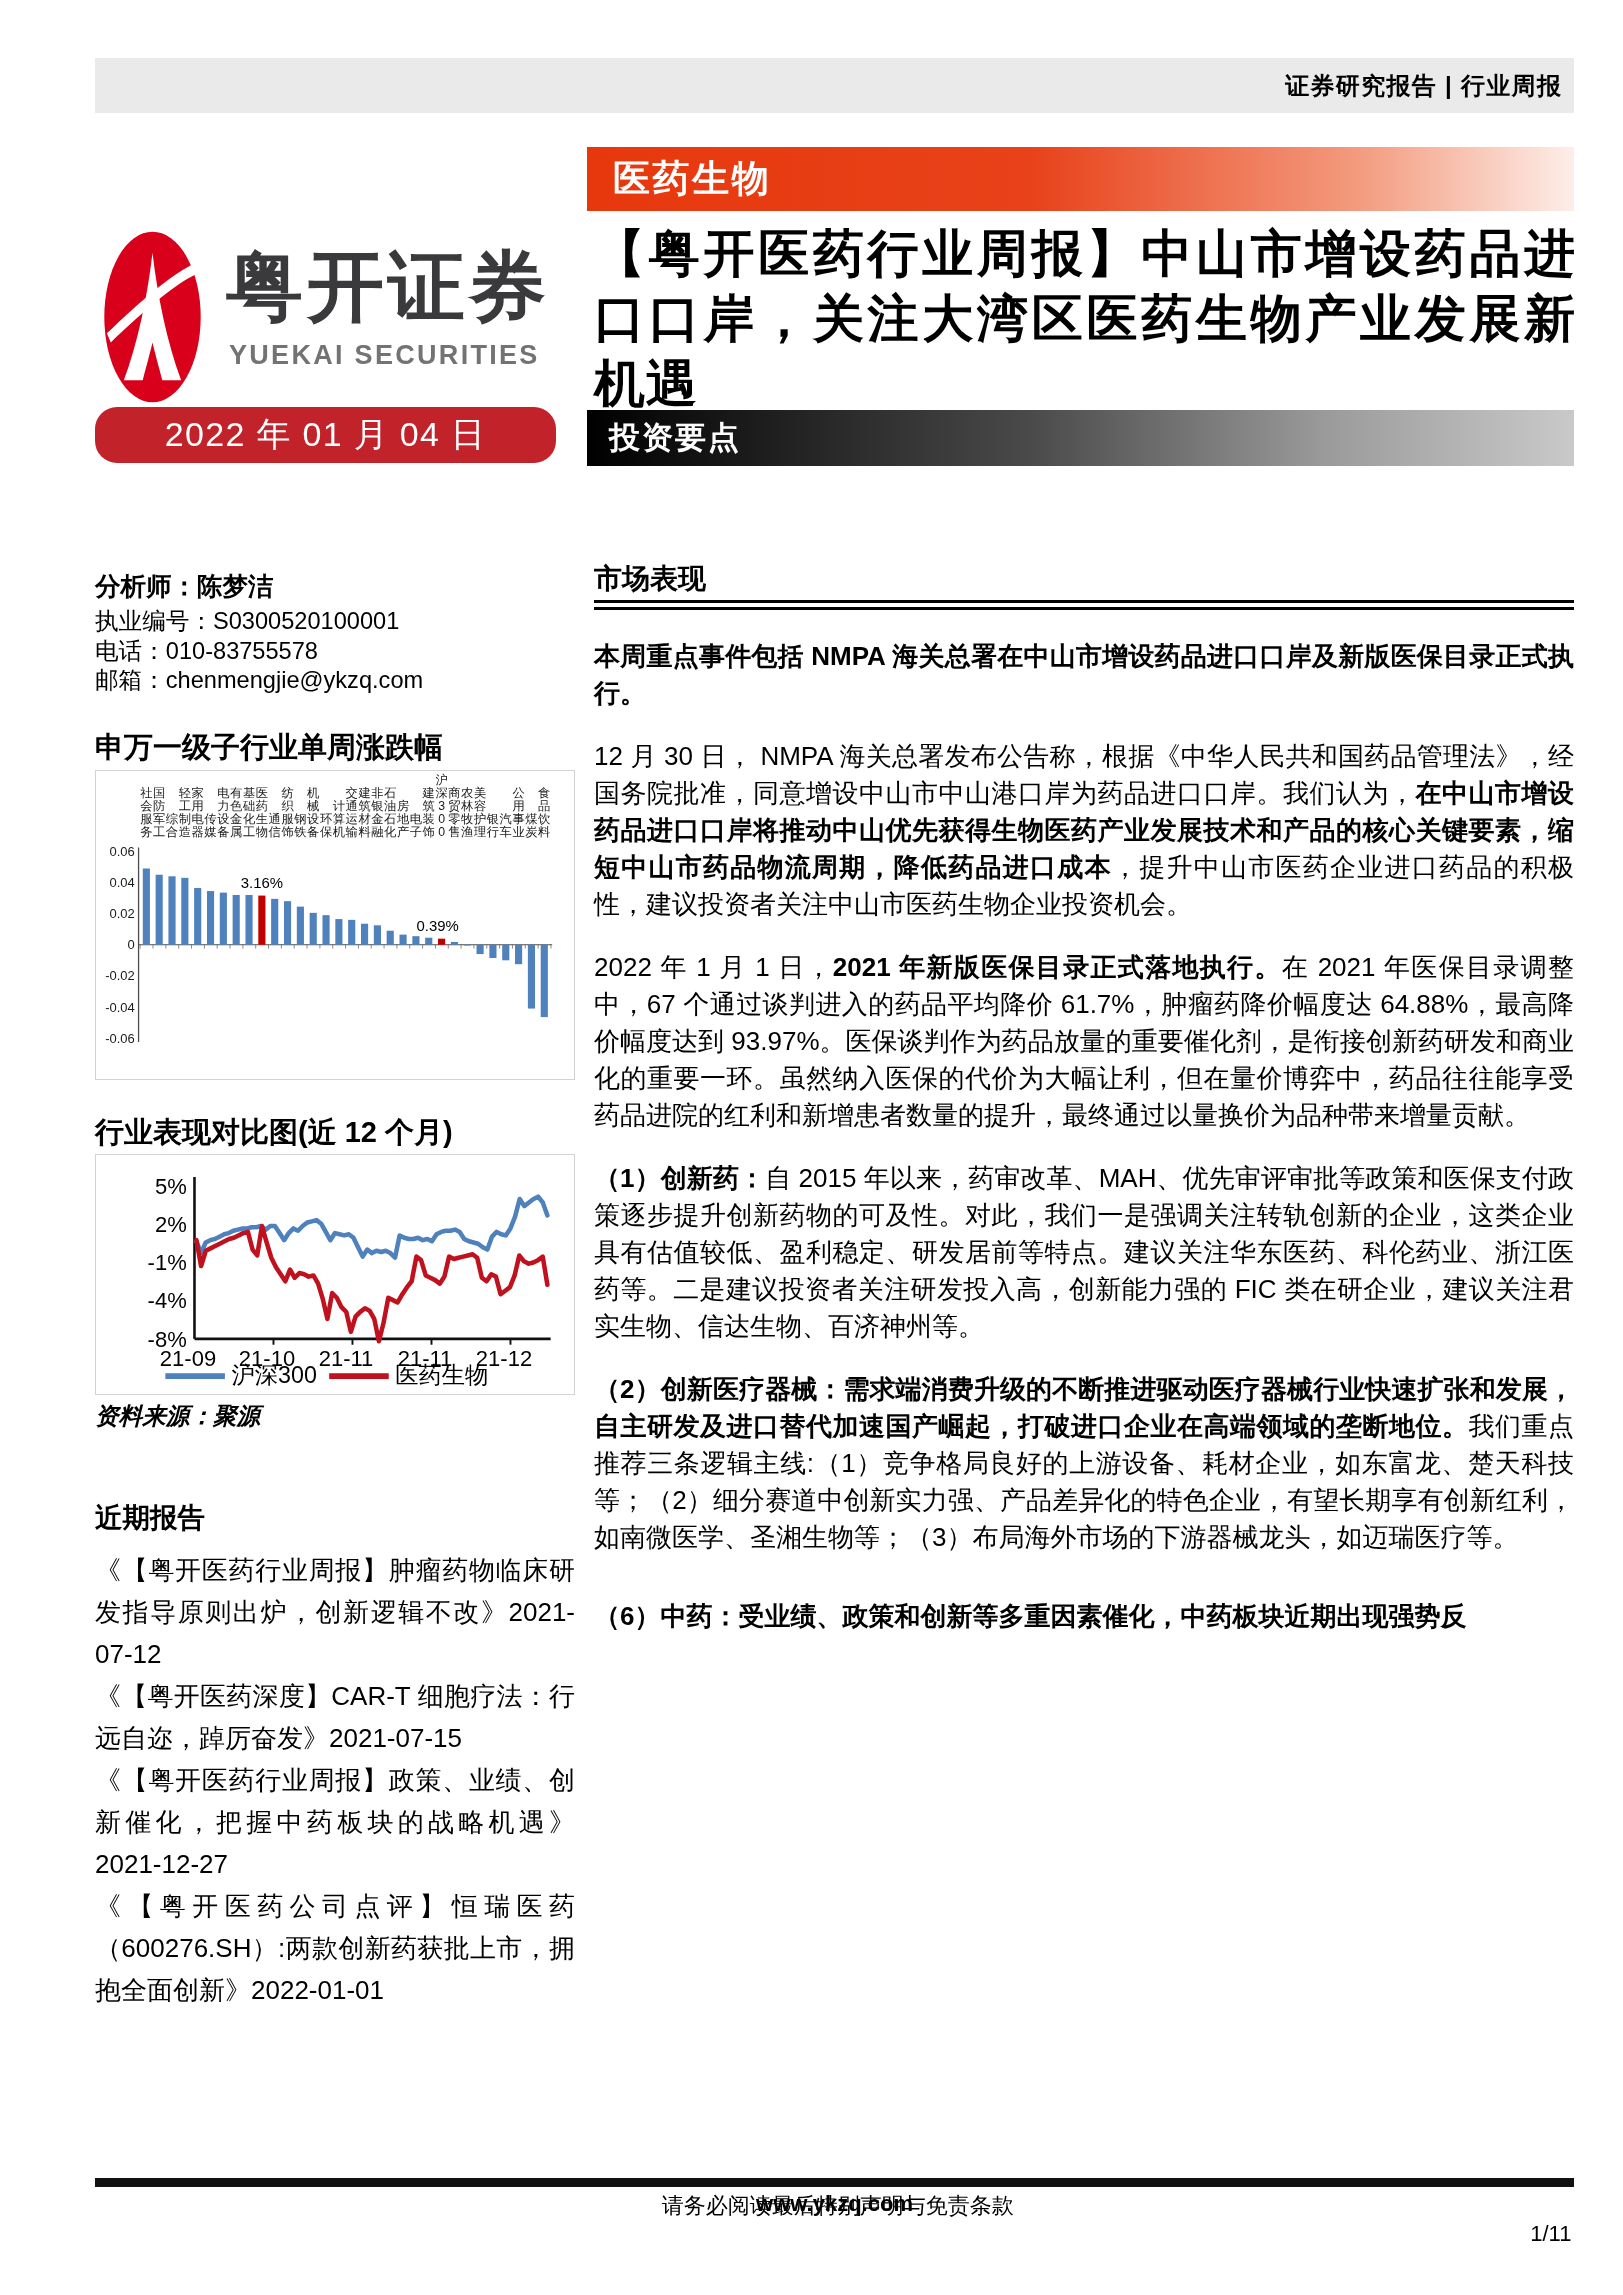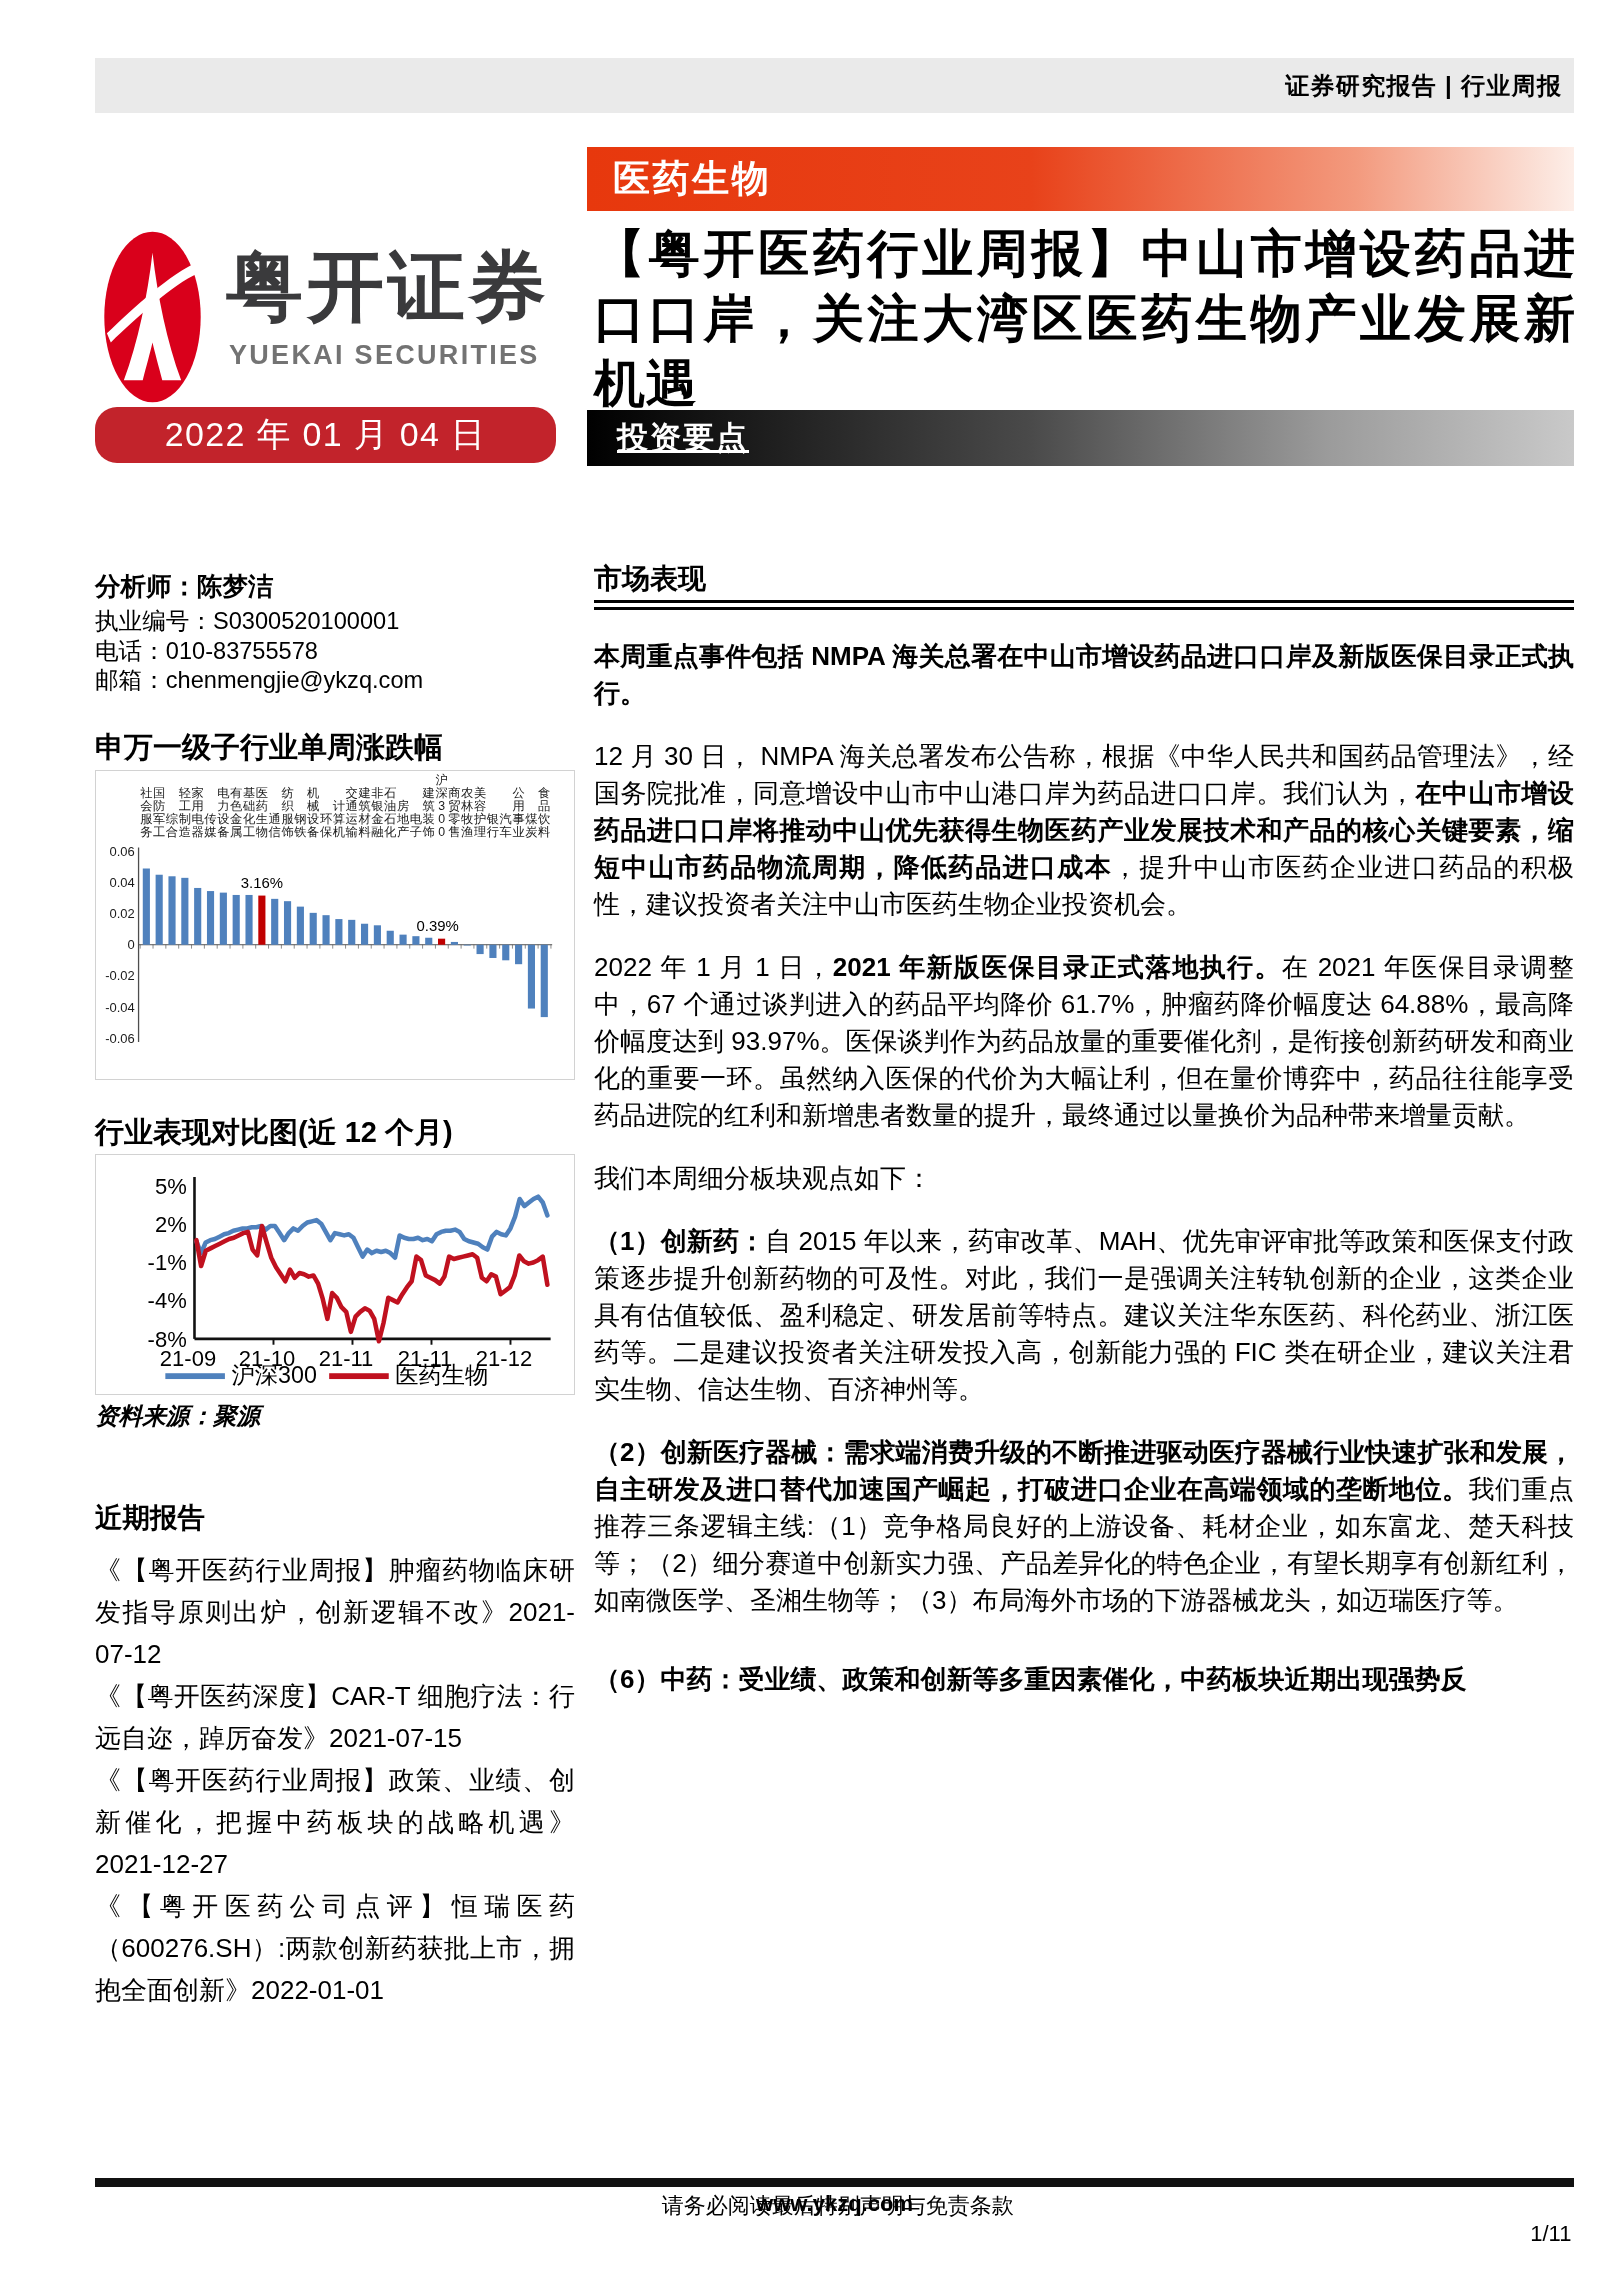--- a/index.html
+++ b/index.html
@@ -49,22 +49,22 @@
     left:95px;top:407px;width:461px;height:56px;background:#c2232b;
     color:#fff;font-size:34px;display:flex;align-items:center;justify-content:center;
     letter-spacing:1.3px;
     border-radius:22px;
   }
 
   
   .highlightsbar{
     left:587px;top:410px;width:987px;height:56px;
     background:linear-gradient(to right,#000000 0%,#4a4a4a 45%,#9b9b9b 75%,#c9c9c9 100%);
-    display:flex;align-items:center;box-sizing:border-box;padding-left:30px;
-    font-size:31px;font-weight:bold;color:#ffffff;letter-spacing:2px;text-decoration:underline;
+    display:flex;align-items:center;box-sizing:border-box;padding-left:22px;
+    font-size:31px;font-weight:bold;color:#ffffff;letter-spacing:2px;
   }
 
   
   .sidebar{left:95px;top:571px;width:480px;}
   .analyst-name{font-size:25.5px;font-weight:bold;line-height:31px;margin-bottom:5.2px;}
   .analyst-line{font-size:23.6px;line-height:29.4px;}
   .side-chart-title{font-size:29px;font-weight:bold;line-height:34px;margin-top:35px;}
   .chart-frame{border:1.3px solid #d2d2d2;background:#fff;margin-top:5.2px;}
   #bar-chart{width:478px;height:306px;}
   #line-chart{width:478px;height:237px;}
@@ -283,21 +283,20 @@
   </aside>
 
   <main class="abs maincol">
     <div class="sec-title">市场表现</div>
     <div class="rule"></div>
 
     <div class="rule"></div>
     <p class="para first"><span class="b">本周重点事件包括 NMPA 海关总署在中山市增设药品进口口岸及新版医保目录正式执行。</span></p>
     <p class="para"><span>12 月 30 日， NMPA 海关总署发布公告称，根据《中华人民共和国药品管理法》，经国务院批准，同意增设中山市中山港口岸为药品进口口岸。我们认为，</span><span class="b">在中山市增设药品进口口岸将推动中山优先获得生物医药产业发展技术和产品的核心关键要素，缩短中山市药品物流周期，降低药品进口成本</span><span>，提升中山市医药企业进口药品的积极性，建议投资者关注中山市医药生物企业投资机会。</span></p>
     <p class="para"><span>2022 年 1 月 1 日，</span><span class="b">2021 年新版医保目录正式落地执行。</span><span>在 2021 年医保目录调整中，67 个通过谈判进入的药品平均降价 61.7%，肿瘤药降价幅度达 64.88%，最高降价幅度达到 93.97%。医保谈判作为药品放量的重要催化剂，是衔接创新药研发和商业化的重要一环。虽然纳入医保的代价为大幅让利，但在量价博弈中，药品往往能享受药品进院的红利和新增患者数量的提升，最终通过以量换价为品种带来增量贡献。</span></p>
-    <p class="para"><span>我们本周细分板块观点如下：</span></p>
     <p class="para"><span class="b">（1）创新药：</span><span>自 2015 年以来，药审改革、MAH、优先审评审批等政策和医保支付政策逐步提升创新药物的可及性。对此，我们一是强调关注转轨创新的企业，这类企业具有估值较低、盈利稳定、研发居前等特点。建议关注华东医药、科伦药业、浙江医药等。二是建议投资者关注研发投入高，创新能力强的 FIC 类在研企业，建议关注君实生物、信达生物、百济神州等。</span></p>
     <p class="para"><span class="b">（2）创新医疗器械：需求端消费升级的不断推进驱动医疗器械行业快速扩张和发展，自主研发及进口替代加速国产崛起，打破进口企业在高端领域的垄断地位。</span><span>我们重点推荐三条逻辑主线:（1）竞争格局良好的上游设备、耗材企业，如东富龙、楚天科技等；（2）细分赛道中创新实力强、产品差异化的特色企业，有望长期享有创新红利，如南微医学、圣湘生物等；（3）布局海外市场的下游器械龙头，如迈瑞医疗等。</span></p>
     <p class="para lastcut"><span class="b">（6）中药：受业绩、政策和创新等多重因素催化，中药板块近期出现强势反</span></p>
   </main>
 
   <div class="abs footbar"></div>
   <div class="abs footer">
     <span class="left">请务必阅读最后特别声明与免责条款</span>
     <span class="center">www.ykzq.com</span>
     <span class="right">1/11</span>

